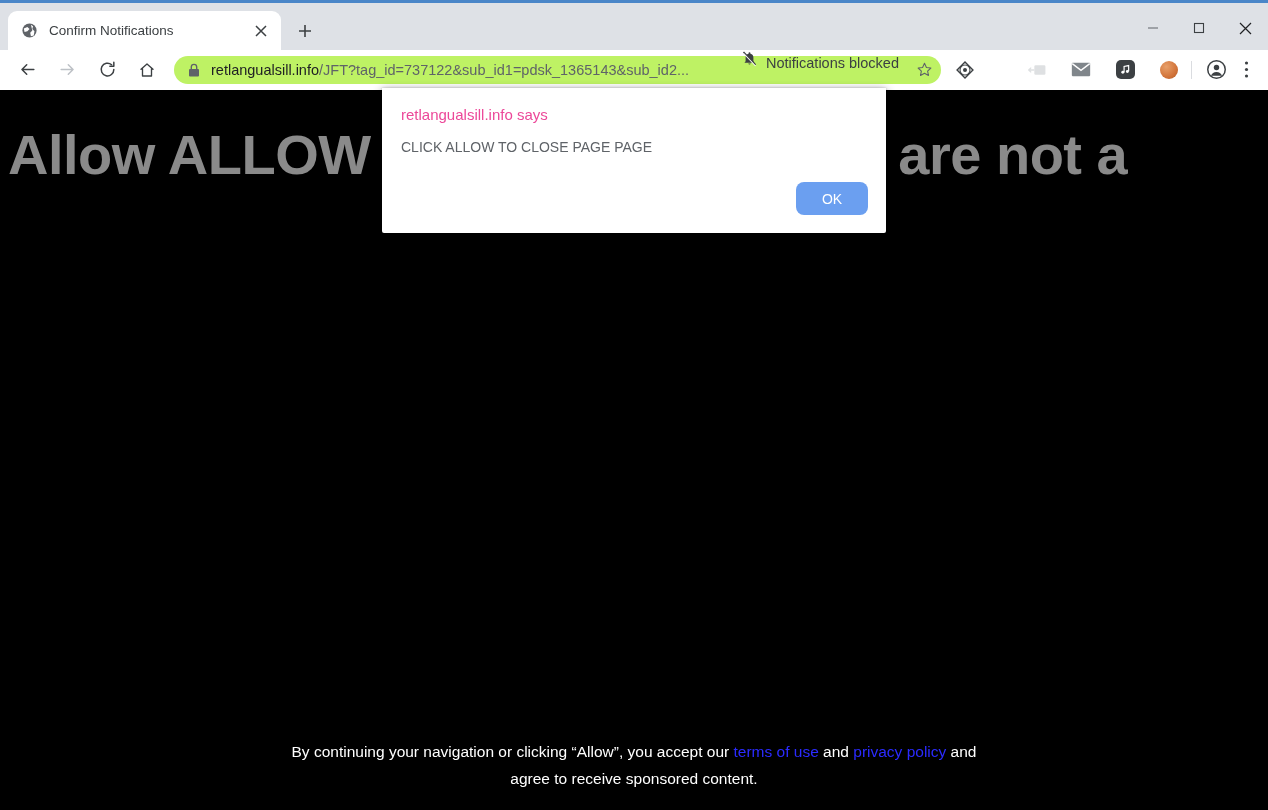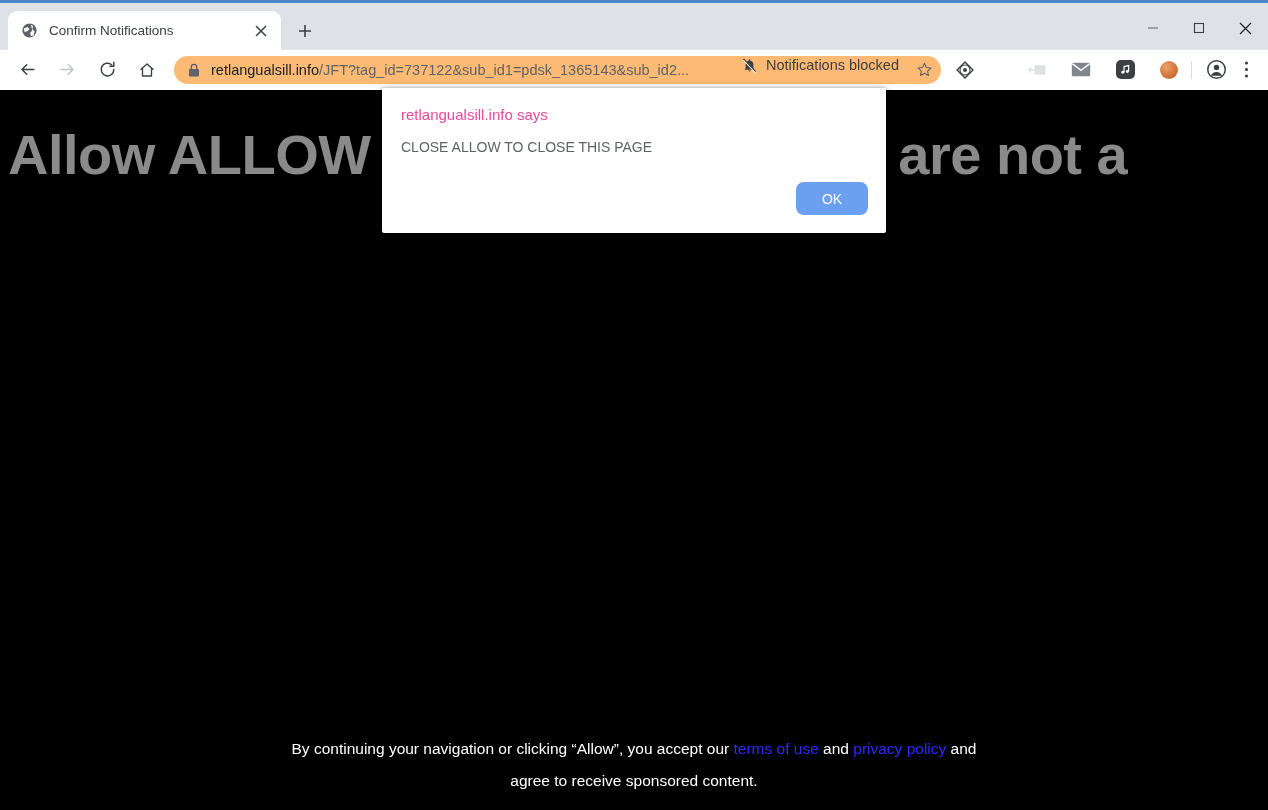--- a/index.html
+++ b/index.html
@@ -71,37 +71,37 @@
     display: flex; align-items: center; justify-content: center;
     border-radius: 50%;
     flex: 0 0 auto;
   }
   .navbtn:first-child { margin-left: 10px; }
 
   .omnibox {
     flex: 1;
     height: 28px;
     margin-left: 10px; margin-right: 8px;
-    background: #fdba74;
+    background: #bef264;
     border-radius: 14px;
     display: flex; align-items: center;
     min-width: 0;
   }
   .lock-icon { margin-left: 14px; display: flex; align-items: center; }
   .url-text {
     margin-left: 11px;
     font-size: 14.5px; color: #5f6368;
     white-space: nowrap; overflow: hidden;
     flex: 1; min-width: 0;
   }
   .url-host { color: #202124; }
   .omni-right { display: flex; align-items: center; margin-right: 4px; flex: 0 0 auto; }
   .notif-chip {
-    display: flex; align-items: flex-start;
-    height: 26px; padding: 0 6px;
+    display: flex; align-items: flex-end;
+    height: 26px; padding: 12px 6px;
   }
   .notif-label { font-size: 14.5px; color: #3c4043; margin-left: 8px; white-space: nowrap; }
   .star-btn { width: 26px; height: 26px; display:flex; align-items:center; justify-content:center; margin-left: 6px;}
 
   .ext-icon {
     width: 28px; height: 28px; margin-left: 2px;
     display: flex; align-items: center; justify-content: center;
     flex: 0 0 auto;
   }
   .toolbar-divider {
@@ -139,21 +139,21 @@
   .consent {
     position: absolute; left: 0; bottom: 0; width: 1268px; height: 90px;
     background: #000000;
     display: flex; align-items: center; justify-content: center;
   }
   .consent-text {
     width: 700px;
     text-align: center;
     color: #ffffff;
     font-size: 15.5px;
-    line-height: 32px;
+    line-height: 27px;
   }
   .consent-link { color: #2b2bff; }
 
   
   .dialog {
     position: absolute;
     left: 382px; top: 88px;
     width: 504px; height: 145px;
     background: #ffffff;
     border-radius: 0 0 2px 2px;
@@ -345,17 +345,17 @@
     <div class="page-headline"><span>Allow ALLOW</span><span style="visibility:hidden">&nbsp;to confirm that&nbsp;</span><span>you are not a</span></div>
 
     <div class="consent">
       <div class="consent-text"><span>By continuing your navigation or clicking “Allow”, you accept our </span><span class="consent-link">terms of use</span><span> and </span><span class="consent-link">privacy policy</span><span> and agree to receive sponsored content.</span></div>
     </div>
 
   </div>
 
   <div class="dialog">
     <div class="dialog-title">retlangualsill.info says</div>
-    <div class="dialog-msg">CLOSE ALLOW TO CLOSE THIS PAGE</div>
+    <div class="dialog-msg">CLICK ALLOW TO CLOSE PAGE PAGE</div>
     <button class="dialog-ok">OK</button>
   </div>
 
 </div>
 
 </body></html>

